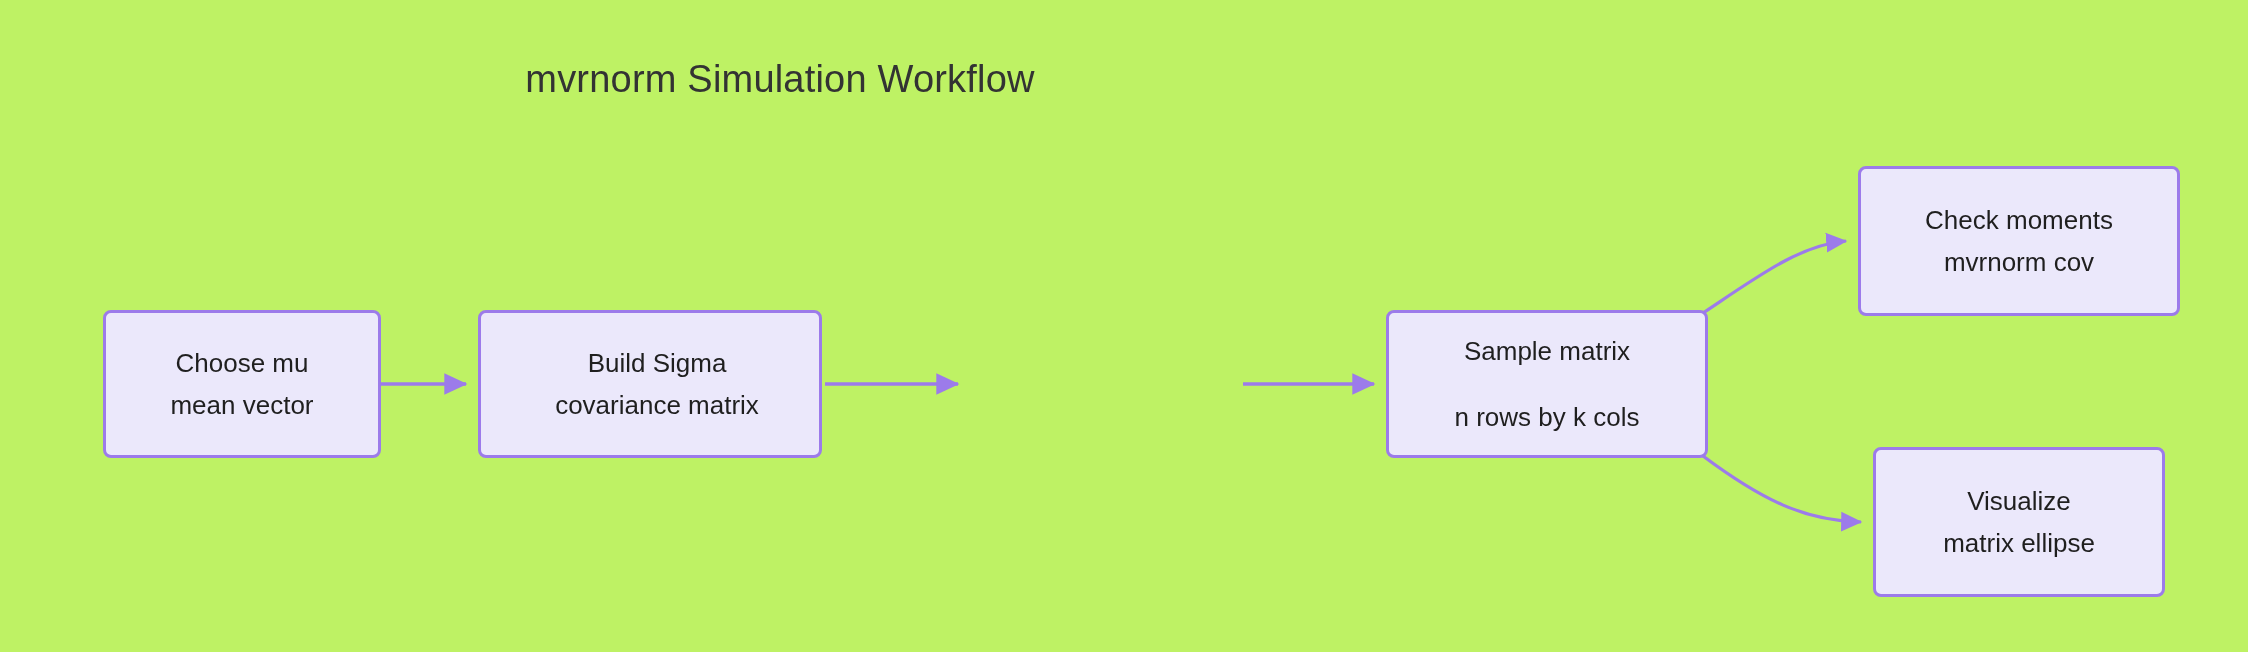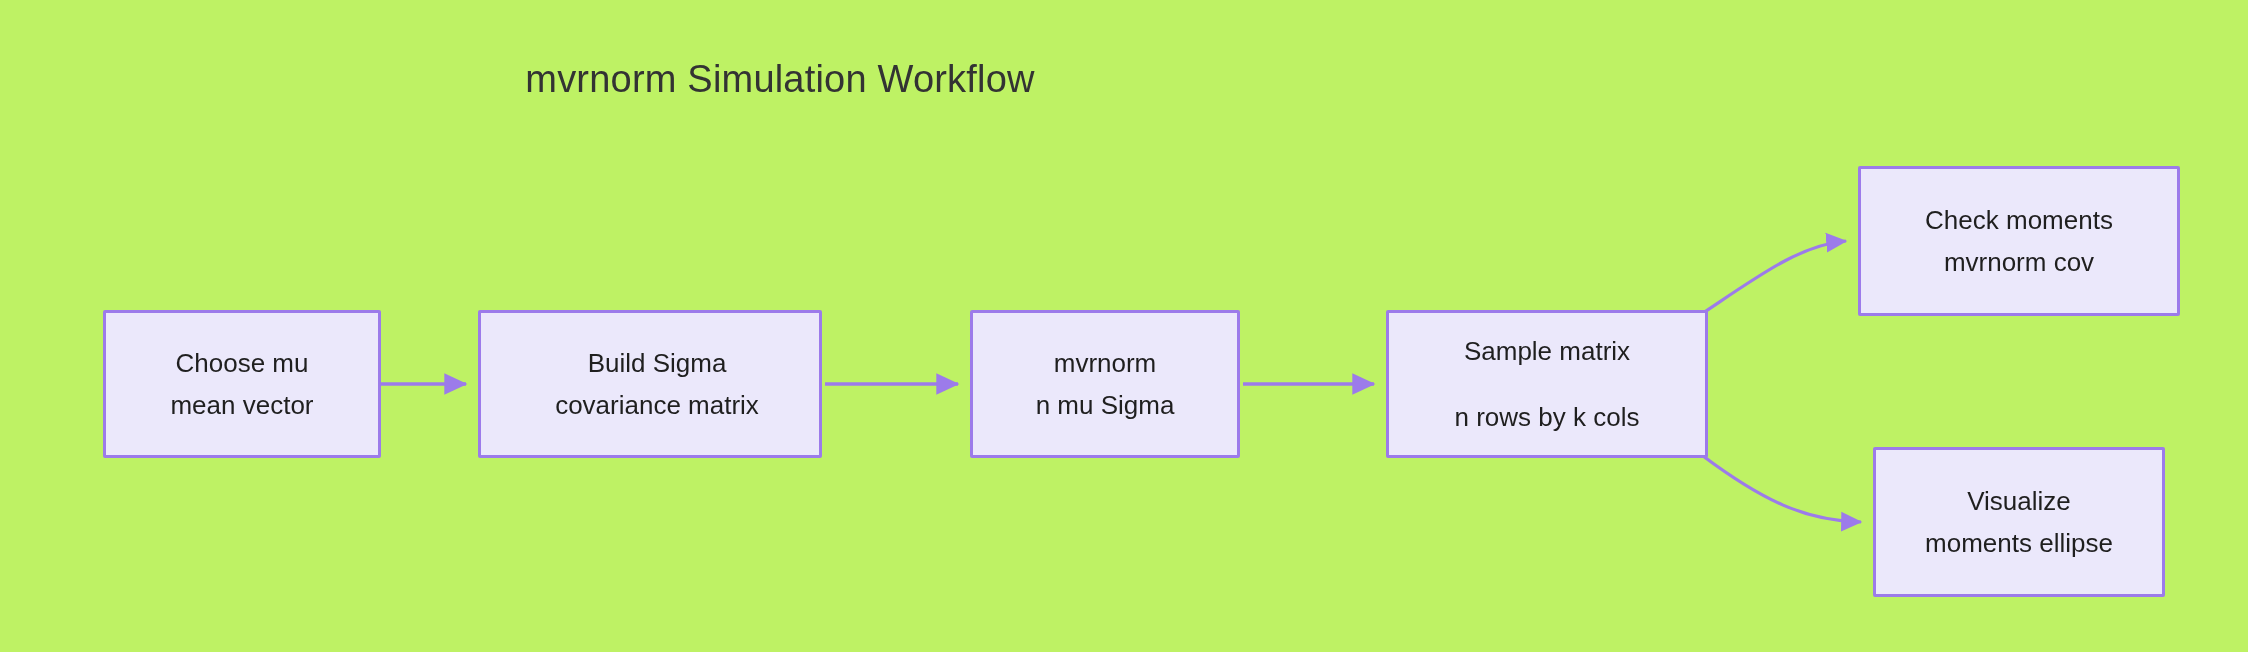--- a/index.html
+++ b/index.html
@@ -29,21 +29,21 @@
     font-weight: 400;
     color: #333333;
     letter-spacing: 0.2px;
     white-space: nowrap;
   }
   .node {
     position: absolute;
     box-sizing: border-box;
     background: #ebe8fb;
     border: 3px solid #9c7bea;
-    border-radius: 2px;
+    border-radius: 8px;
     display: flex;
     flex-direction: column;
     align-items: center;
     justify-content: center;
     color: #1f1f1f;
     font-size: 26px;
     line-height: 1.0;
   }
   .node .line1 { margin-bottom: 16px; }
   .node .line2 { margin-top: 0; }
@@ -84,33 +84,29 @@
   <div class="node" style="left:55px; top:310px; width:278px; height:148px;margin-left:48px;">
     <span class="line1">Choose mu</span>
     <span class="line2">mean vector</span>
   </div>
 
   <div class="node" style="left:478px; top:310px; width:344px; height:148px;padding-left:14px;">
     <span class="line1">Build Sigma</span>
     <span class="line2">covariance matrix</span>
   </div>
 
-  <div class="node" style="left:970px; top:310px; width:270px; height:148px;">
-    <span class="line1">mvrnorm</span>
-    <span class="line2">n mu Sigma</span>
-  </div>
 
   <div class="node" style="left:1386px; top:310px; width:322px; height:148px;gap:24px;">
     <span class="line1">Sample matrix</span>
     <span class="line2">n rows by k cols</span>
   </div>
 
   <div class="node" style="left:1858px; top:166px; width:322px; height:150px;">
     <span class="line1">Check moments</span>
     <span class="line2">mvrnorm cov</span>
   </div>
 
   <div class="node" style="left:1873px; top:447px; width:292px; height:150px;">
     <span class="line1">Visualize</span>
-    <span class="line2">moments ellipse</span>
+    <span class="line2">matrix ellipse</span>
   </div>
 
 </div>
 
 </body></html>

